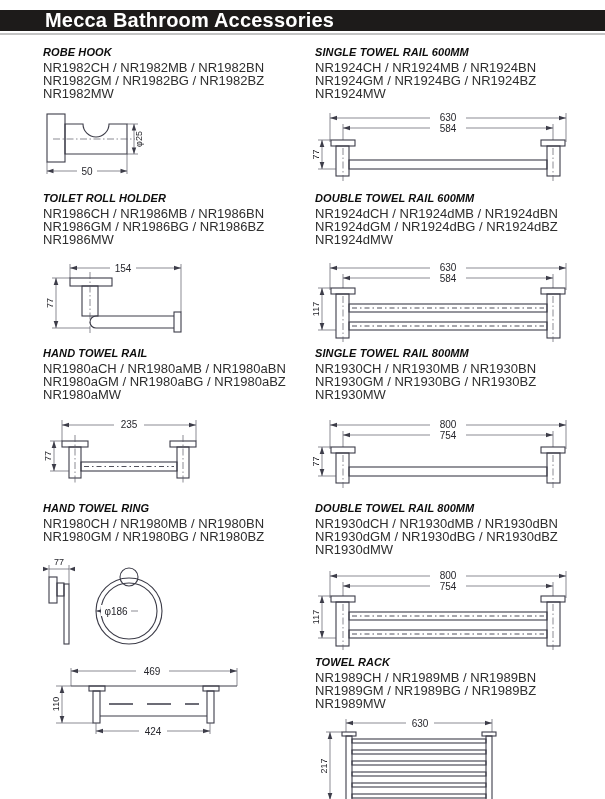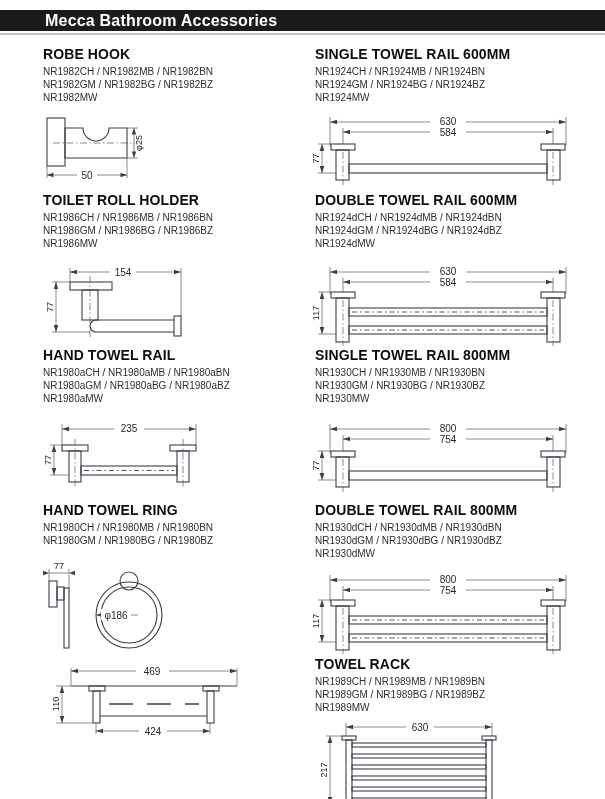--- a/index.html
+++ b/index.html
@@ -1,24 +1,24 @@
 <!DOCTYPE html>
 <html><head>
 <meta charset="utf-8">
 <style>
   html,body { margin:0; padding:0; background:#ffffff; }
   body { font-family:"Liberation Sans", sans-serif; }
   .page { position:relative; width:605px; height:799px; background:#fff; overflow:hidden; }
   .header-bar { margin-top:10px; height:21px; background:#1d1b1a; display:flex; align-items:center; }
-  .header-title { color:#ffffff; font-size:16px; font-weight:bold; padding-left:45px; letter-spacing:0.2px; white-space:nowrap; }
+  .header-title { color:#ffffff; font-size:20px; font-weight:bold; padding-left:45px; letter-spacing:0.2px; white-space:nowrap; }
   .header-rule { height:2px; background:#c3c3c3; margin-top:2px; }
   .grid { display:grid; grid-template-columns:272px 300px; grid-template-rows:146px 155px 155px 154px 150px; padding:11px 0 0 43px; }
   .cell { overflow:visible; }
-  .p-title { font-size:14px; font-weight:bold; color:#0d0d0d; letter-spacing:0.1px; }
-  .p-models { font-size:10px; color:#2e2e2e; line-height:13px; margin-top:3px; }
+  .p-title { font-size:11px; font-weight:bold; color:#0d0d0d; letter-spacing:0.1px;font-style:italic; }
+  .p-models { font-size:13px; color:#2e2e2e; line-height:13px; margin-top:3px; }
   svg.dwg { display:block; overflow:visible; }
   .dwg .s   { stroke:#3d3d49; stroke-width:1.1; fill:none; }
   .dwg .t   { stroke:#5a5a64; stroke-width:0.7; fill:none; }
   .dwg .cl  { stroke:#5a5a64; stroke-width:0.7; fill:none; stroke-dasharray:7 2.5 1.5 2.5; }
   .dwg .dsh { stroke:#3d3d49; stroke-width:0.9; fill:none; stroke-dasharray:5 3 1.5 3; }
   .dwg .shd { stroke:#3d3d49; stroke-width:1.5; fill:none; stroke-dasharray:24 14; }
   .dwg text { font-family:"Liberation Sans", sans-serif; font-size:9px; fill:#26262c; }
   .dwg .big { font-size:10px; }
   .dwg .ah  { fill:#3d3d49; stroke:none; }
   .dwg .bg  { fill:#ffffff; stroke:none; }

